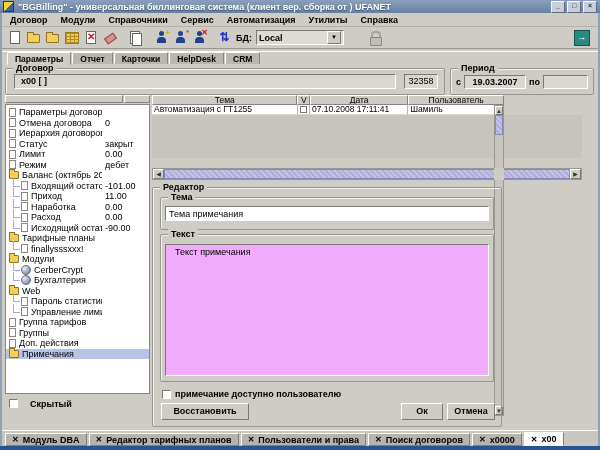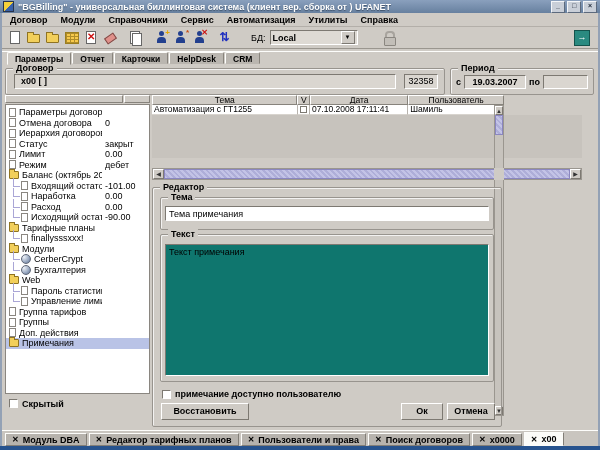--- a/index.html
+++ b/index.html
@@ -39,21 +39,21 @@
   .s-table{position:absolute;left:1px;top:2px;width:12px;height:10px;background:#f7c94c;border:1px solid #9a7d20;
     background-image:linear-gradient(#b08d2a 1px,transparent 1px),linear-gradient(90deg,#b08d2a 1px,transparent 1px);
     background-size:4px 3px}
   .s-xmark{position:absolute;left:4px;top:1px;color:#cc1111;font-weight:bold;font-size:10px}
   .s-eraser{position:absolute;left:3px;top:5px;width:9px;height:5px;background:#e0908a;border:1px solid #7a4a46;transform:rotate(-35deg)}
   .s-doc2{position:absolute;left:5px;top:3px;width:8px;height:11px;background:#fff;border:1px solid #666}
   .p-head{position:absolute;left:5px;top:1px;width:5px;height:5px;border-radius:50%;background:#23408f}
   .p-body{position:absolute;left:3px;top:7px;width:9px;height:6px;border-radius:4px 4px 0 0;background:#23408f}
   .p-badge{position:absolute;right:-1px;top:-2px;font-size:8px;font-weight:bold}
   .g-sync{color:#2030c0;font-weight:bold;font-size:12px;line-height:15px;text-align:center;width:15px}
-  .db-label{font-weight:normal;margin-left:15px}
+  .db-label{font-weight:bold;margin-left:0}
   .db-combo{width:88px;height:15px;box-sizing:border-box;background:#dedad4;border:1px solid;
     border-color:#7d7972 #fff #fff #7d7972;display:flex;align-items:center;padding:0 2px;font-weight:bold}
   .db-arrow{margin-left:auto;width:12px;height:11px;background:#cfcbc5;border:1px solid;
     border-color:#fff #7d7972 #7d7972 #fff;font-size:6px;line-height:11px;text-align:center}
   .lock{position:relative;width:14px;height:15px;margin-left:20px}
   .lock-shackle{position:absolute;left:3px;top:1px;width:6px;height:6px;border:2px solid #a8a49e;border-bottom:none;border-radius:4px 4px 0 0}
   .lock-body{position:absolute;left:2px;top:7px;width:10px;height:7px;background:#c2beb8;border:1px solid #8a8680;border-radius:1px}
   .exit{margin-left:auto;margin-right:8px;width:14px;height:14px;background:#2a8a80;border:1px solid #14534c;
     color:#fff;font-weight:bold;font-size:9px;line-height:13px;text-align:center}
 
@@ -85,21 +85,21 @@
   .tree-item.ind1{padding-left:15px;position:relative}
   .tree-item.ind1::before{content:"";position:absolute;left:7px;top:-3px;width:6px;height:8px;
     border-left:1px solid #aaa6d6;border-bottom:1px solid #aaa6d6}
   .ti-label{flex:1;overflow:hidden}
   .ti-value{width:44px;flex:none}
   .i-doc{width:7px;height:9px;background:#fff;border:1px solid #8a8680;flex:none;box-sizing:border-box}
   .i-folder{width:10px;height:8px;position:relative;background:#f2cf5b;border:1px solid #8f7322;border-radius:1px;flex:none;box-sizing:border-box}
   .i-folder::before{content:"";position:absolute;left:-1px;top:-3px;width:4px;height:2px;background:#f2cf5b;border:1px solid #8f7322;border-bottom:none}
   .i-module{width:8px;height:8px;border-radius:50%;flex:none;border:1px solid #606878;
     background:radial-gradient(circle at 2px 2px,#eef2f8,#97a7c0 60%,#5a7090)}
-  .lp-hidden{position:absolute;left:4px;bottom:19px;display:flex;align-items:flex-start;gap:4px;font-weight:bold}
+  .lp-hidden{position:absolute;left:4px;bottom:19px;display:flex;align-items:flex-start;gap:12px;font-weight:bold}
 
   .cb{width:9px;height:9px;background:#fff;border:1px solid;border-color:#7d7972 #fff #fff #7d7972;box-sizing:border-box;flex:none}
 
   
   .right-panel{position:absolute;left:152px;top:95px;width:352px;bottom:22px}
   .nt-header{display:flex;height:10px}
   .nt-hcell{background:#cfcbc5;border:1px solid;border-color:#fff #87837c #87837c #fff;box-sizing:border-box;
     text-align:center;font-size:8.5px;line-height:9px;overflow:hidden}
   .nt-row{display:flex;height:10px;background:#fff}
   .nt-cell{border-right:1px solid #b8b4ae;border-bottom:1px solid #d8d4ce;box-sizing:border-box;
@@ -119,22 +119,22 @@
   .nt-corner{position:absolute;right:0;bottom:0;width:10px;height:12px;background:#cfcbc5}
   .scroll-btn.h{width:11px;height:10px;line-height:9px}
   .scroll-btn.v{width:8px;height:9px;line-height:8px}
 
   
   .editor-group{position:absolute;left:0;right:2px;top:92px;bottom:1px}
   .sub-theme{position:absolute;left:7px;right:7px;top:9px;height:31px}
   .theme-input{position:absolute;left:4px;right:4px;top:8px;height:15px;box-sizing:border-box;background:#fff;
     border:1px solid;border-color:#7d7972 #fff #fff #7d7972;font-family:"Liberation Sans",sans-serif;font-size:9px;padding:0 3px}
   .sub-text{position:absolute;left:7px;right:7px;top:46px;bottom:44px}
-  .text-area{position:absolute;left:4px;right:4px;top:9px;bottom:5px;box-sizing:border-box;background:#0f766e;resize:none;
-    border:1px solid;border-color:#7d7972 #fff #fff #7d7972;font-family:"Liberation Sans",sans-serif;font-size:9px;padding:2px 3px}
+  .text-area{position:absolute;left:4px;right:4px;top:9px;bottom:5px;box-sizing:border-box;background:#f0abfc;resize:none;
+    border:1px solid;border-color:#7d7972 #fff #fff #7d7972;font-family:"Liberation Sans",sans-serif;font-size:9px;padding:2px 9px}
   .ed-check{position:absolute;left:9px;bottom:27px;display:flex;align-items:center;gap:4px;font-weight:bold}
   .btn{position:absolute;bottom:6px;height:17px;box-sizing:border-box;background:#cfcbc5;border:1px solid;
     border-color:#fff #7d7972 #7d7972 #fff;font-weight:bold;font-size:9px;text-align:center;line-height:15px}
   .btn-restore{left:8px;width:88px}
   .btn-ok{right:58px;width:42px}
   .btn-cancel{right:6px;width:48px}
 
   
   .taskbar{position:absolute;left:2px;right:2px;bottom:4px;height:16px;background:#c9c5bf;border-top:1px solid #fdfdfb;
     display:flex;align-items:flex-end;padding-left:3px;gap:2px;box-sizing:border-box}
@@ -283,20 +283,25 @@
       </div>
     <div class="tree-item ind0">
         <span class="i-folder"></span>
         <span class="ti-label">Баланс (октябрь 2008)</span>
         <span class="ti-value"></span>
       </div>
     <div class="tree-item ind1">
         <span class="i-doc"></span>
         <span class="ti-label">Входящий остаток</span>
         <span class="ti-value">-101.00</span>
+      </div>
+    <div class="tree-item ind1">
+        <span class="i-doc"></span>
+        <span class="ti-label">Приход</span>
+        <span class="ti-value">11.00</span>
       </div>
     <div class="tree-item ind1">
         <span class="i-doc"></span>
         <span class="ti-label">Наработка</span>
         <span class="ti-value">0.00</span>
       </div>
     <div class="tree-item ind1">
         <span class="i-doc"></span>
         <span class="ti-label">Расход</span>
         <span class="ti-value">0.00</span>

